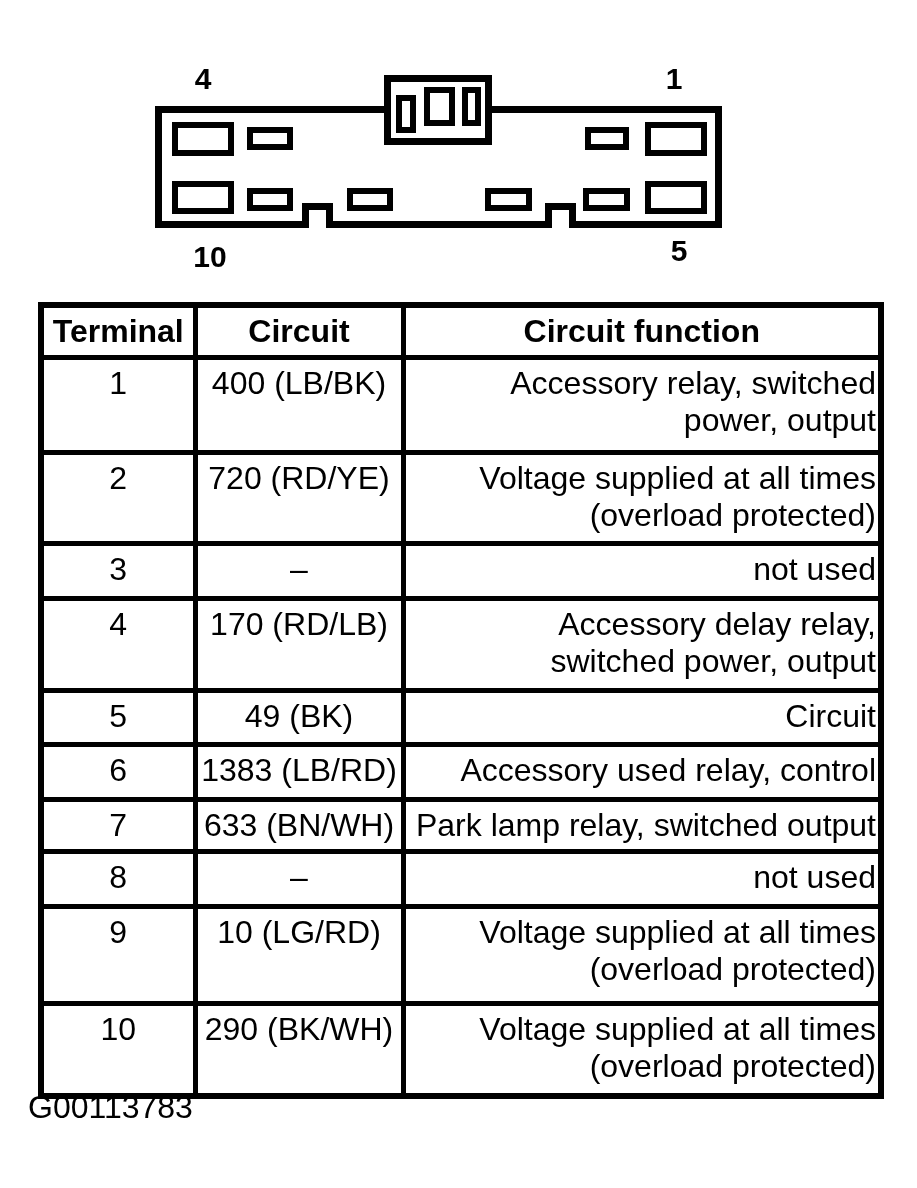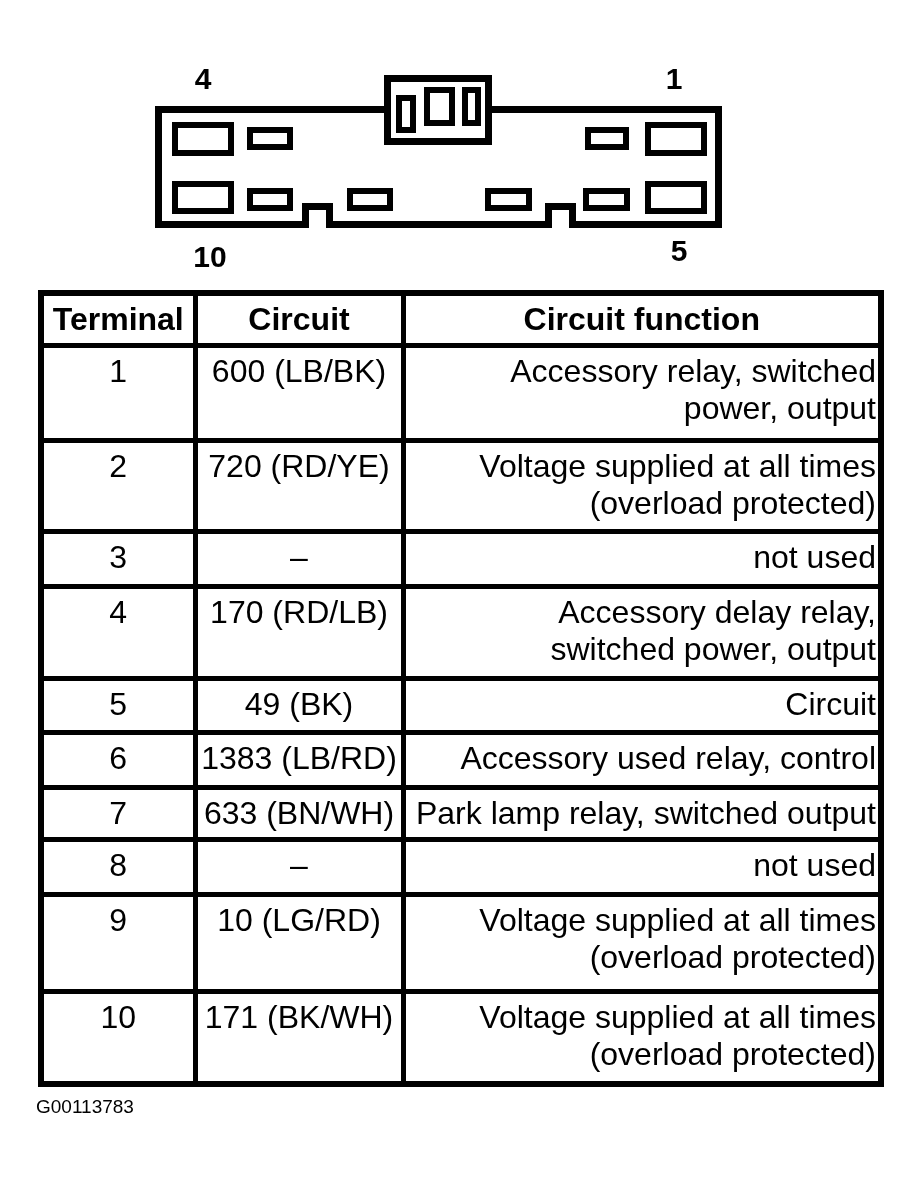--- a/index.html
+++ b/index.html
@@ -46,40 +46,40 @@
   .pin-label {
     font-size: 30px; font-weight: bold; text-align: center; z-index: 4; line-height: 30px;
   }
   .lab-tl { left: 185px; top: 64px;  width: 36px; }
   .lab-tr { left: 656px; top: 64px;  width: 36px; }
   .lab-bl { left: 186px; top: 242px; width: 48px; }
   .lab-br { left: 661px; top: 236px; width: 36px; }
 
   
   .pin-table {
-    position: absolute; left: 38px; top: 290px; width: 840px;
+    position: absolute; left: 38px; top: 302px; width: 840px;
     border-collapse: collapse; border: 6px solid #000;
     table-layout: fixed;
   }
   .pin-table th, .pin-table td {
     border: 5px solid #000;
     font-size: 32px; line-height: 37px;
   }
   .pin-table th {
     font-weight: bold; text-align: center; vertical-align: middle; height: 52px;
     padding: 2px 0;
   }
   td.term { text-align: center; vertical-align: top; padding-top: 5px; }
   td.circ { text-align: center; vertical-align: top; padding-top: 5px; white-space: nowrap; overflow: hidden; }
   td.func { text-align: right; vertical-align: top; padding: 5px 2px 0 6px; white-space: pre-line; }
 
   
   .figure-id {
-    position: absolute; left: 36px; top: 1092px;
-    font-size: 19px; line-height: 30px;
+    position: absolute; left: 28px; top: 1092px;
+    font-size: 32px; line-height: 30px;
   }
 </style>
 </head>
 <body>
 
 <div class="page">
 
   <div class="diagram">
     <div class="abs conn-body"></div>
     <div class="abs conn-tab"></div>
@@ -114,21 +114,21 @@
       <col style="width:478px">
     </colgroup>
     <tbody>
       <tr style="height:52px">
         <th>Terminal</th>
         <th>Circuit</th>
         <th>Circuit function</th>
       </tr>
       <tr style="height:95px">
         <td class="term">1</td>
-        <td class="circ">600 (LB/BK)</td>
+        <td class="circ">400 (LB/BK)</td>
         <td class="func">Accessory relay, switched
 power, output</td>
       </tr>
       <tr style="height:91px">
         <td class="term">2</td>
         <td class="circ">720 (RD/YE)</td>
         <td class="func">Voltage supplied at all times
 (overload protected)</td>
       </tr>
       <tr style="height:55px">
@@ -163,21 +163,21 @@
         <td class="func">not used</td>
       </tr>
       <tr style="height:97px">
         <td class="term">9</td>
         <td class="circ">10 (LG/RD)</td>
         <td class="func">Voltage supplied at all times
 (overload protected)</td>
       </tr>
       <tr style="height:93px">
         <td class="term">10</td>
-        <td class="circ">171 (BK/WH)</td>
+        <td class="circ">290 (BK/WH)</td>
         <td class="func">Voltage supplied at all times
 (overload protected)</td>
       </tr>
     </tbody>
   </table>
 
   <div class="figure-id">G00113783</div>
 
 </div>
 

